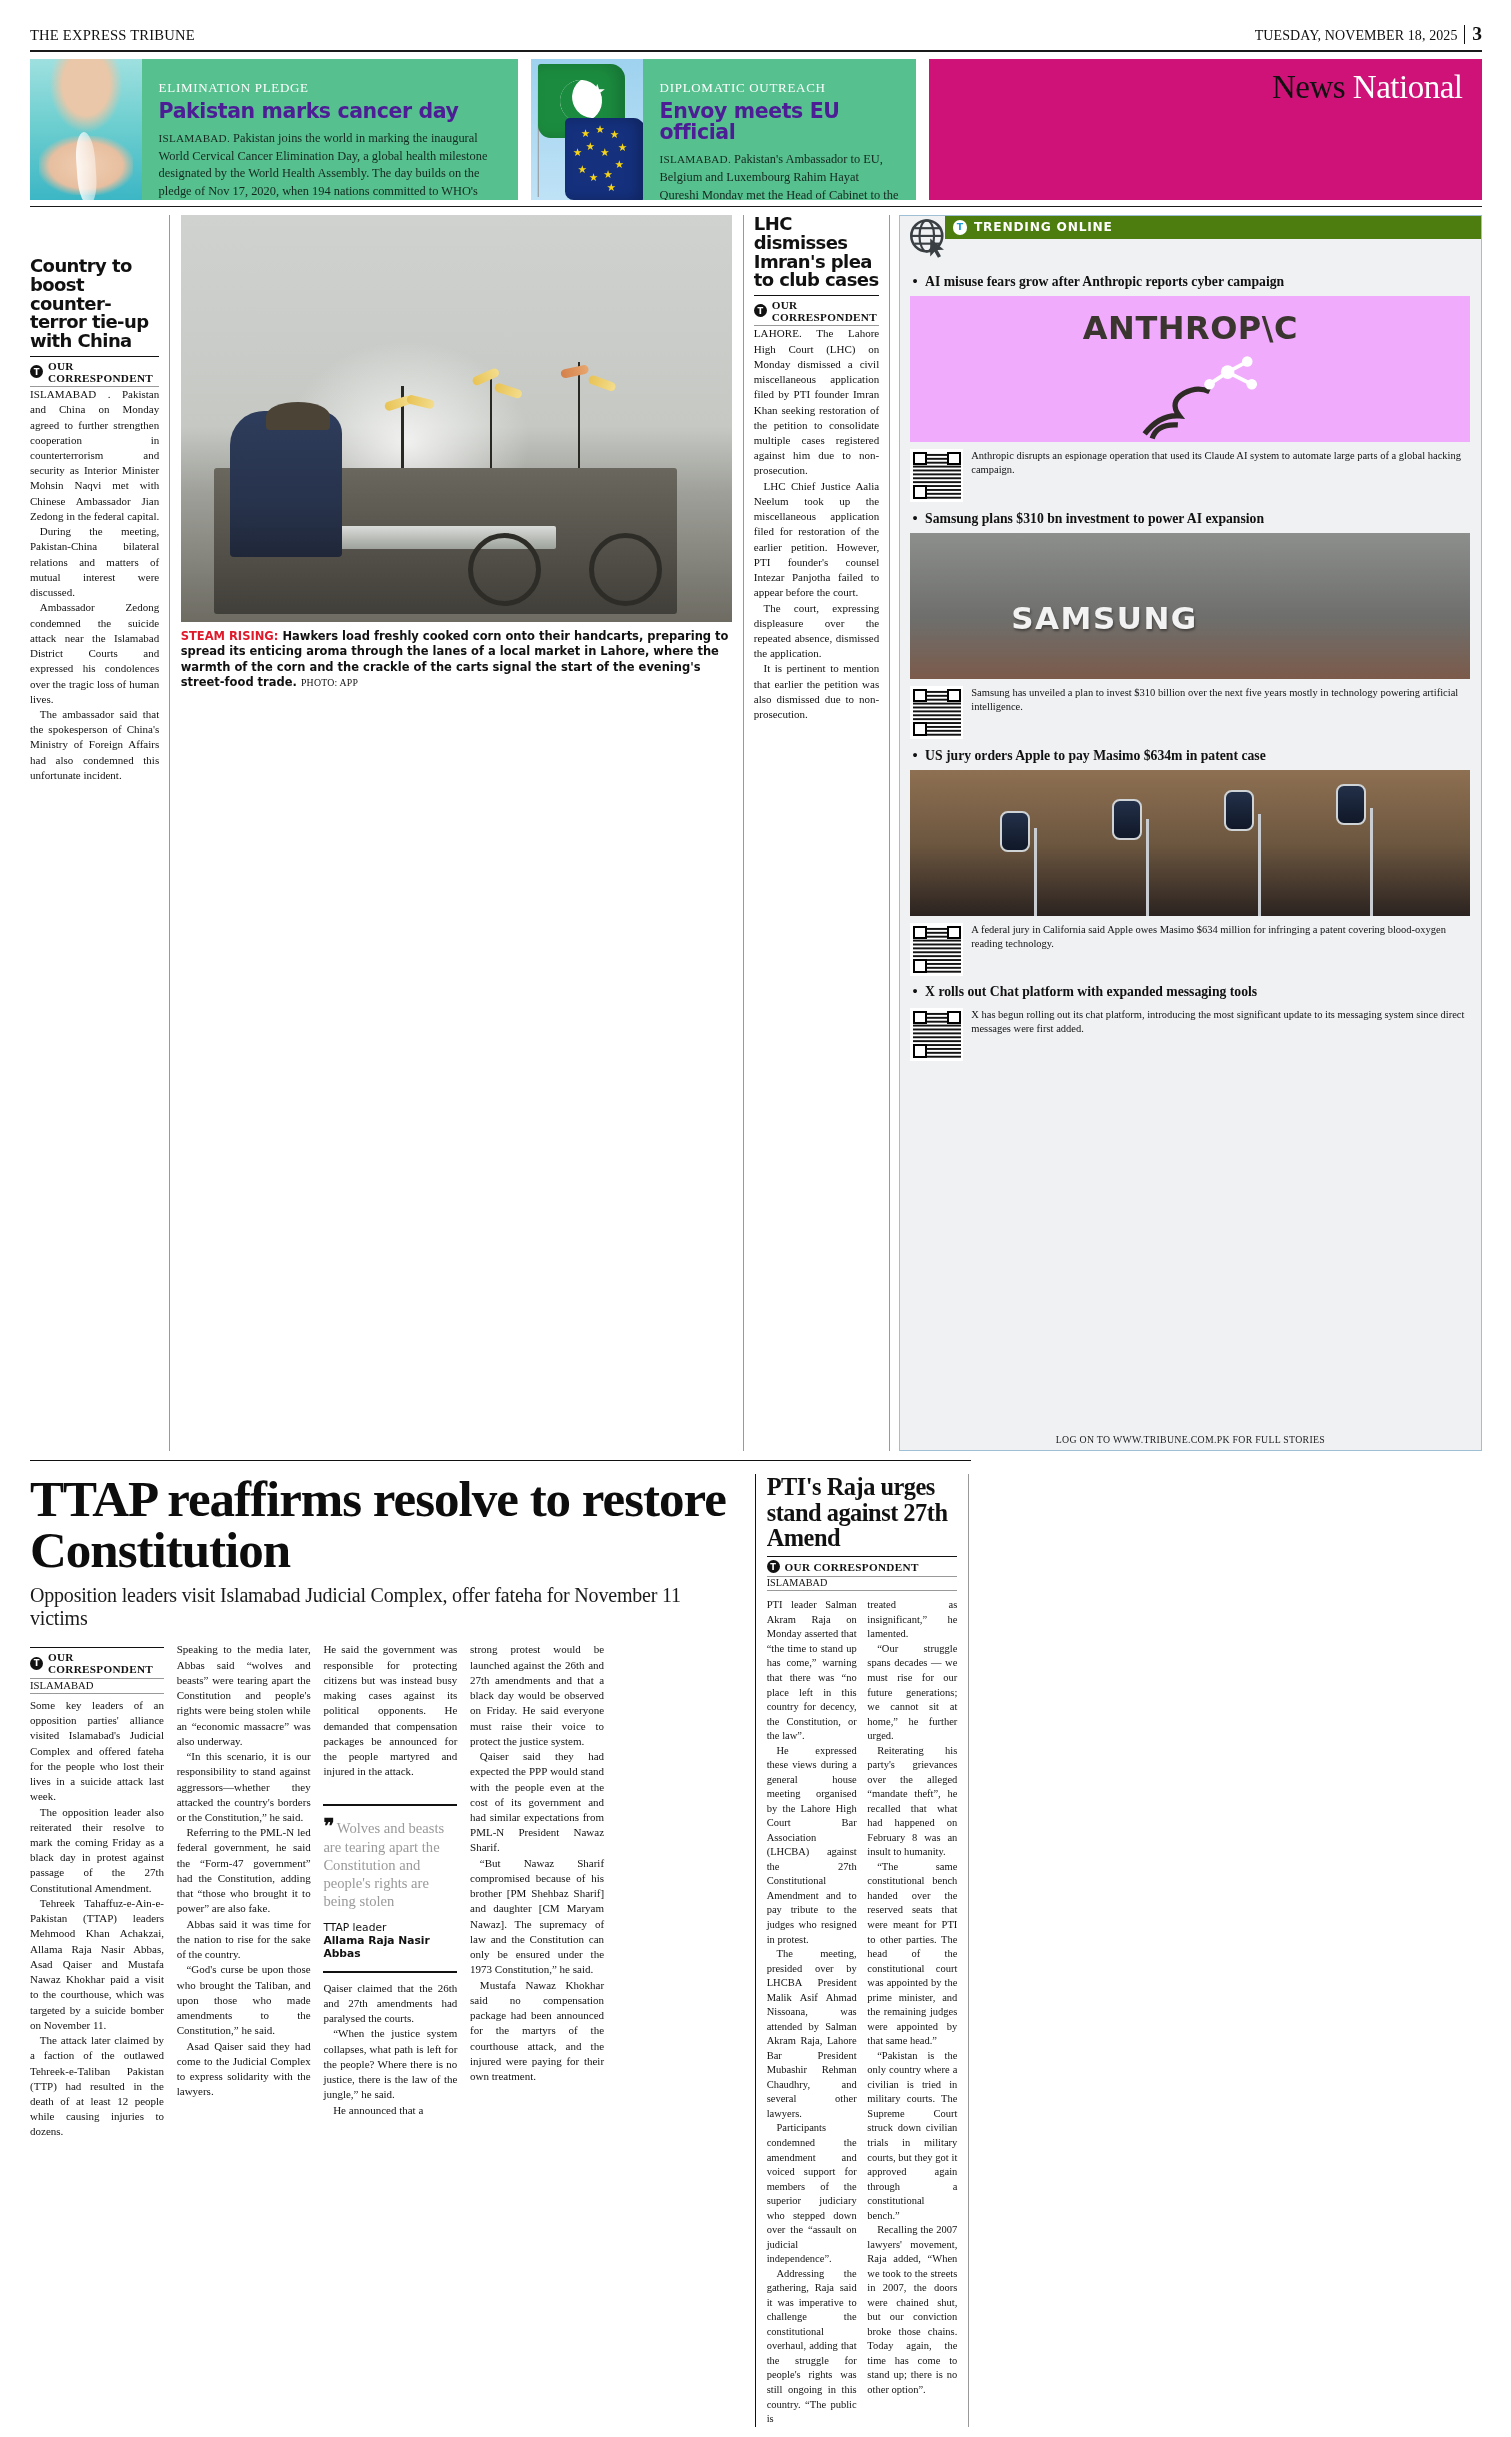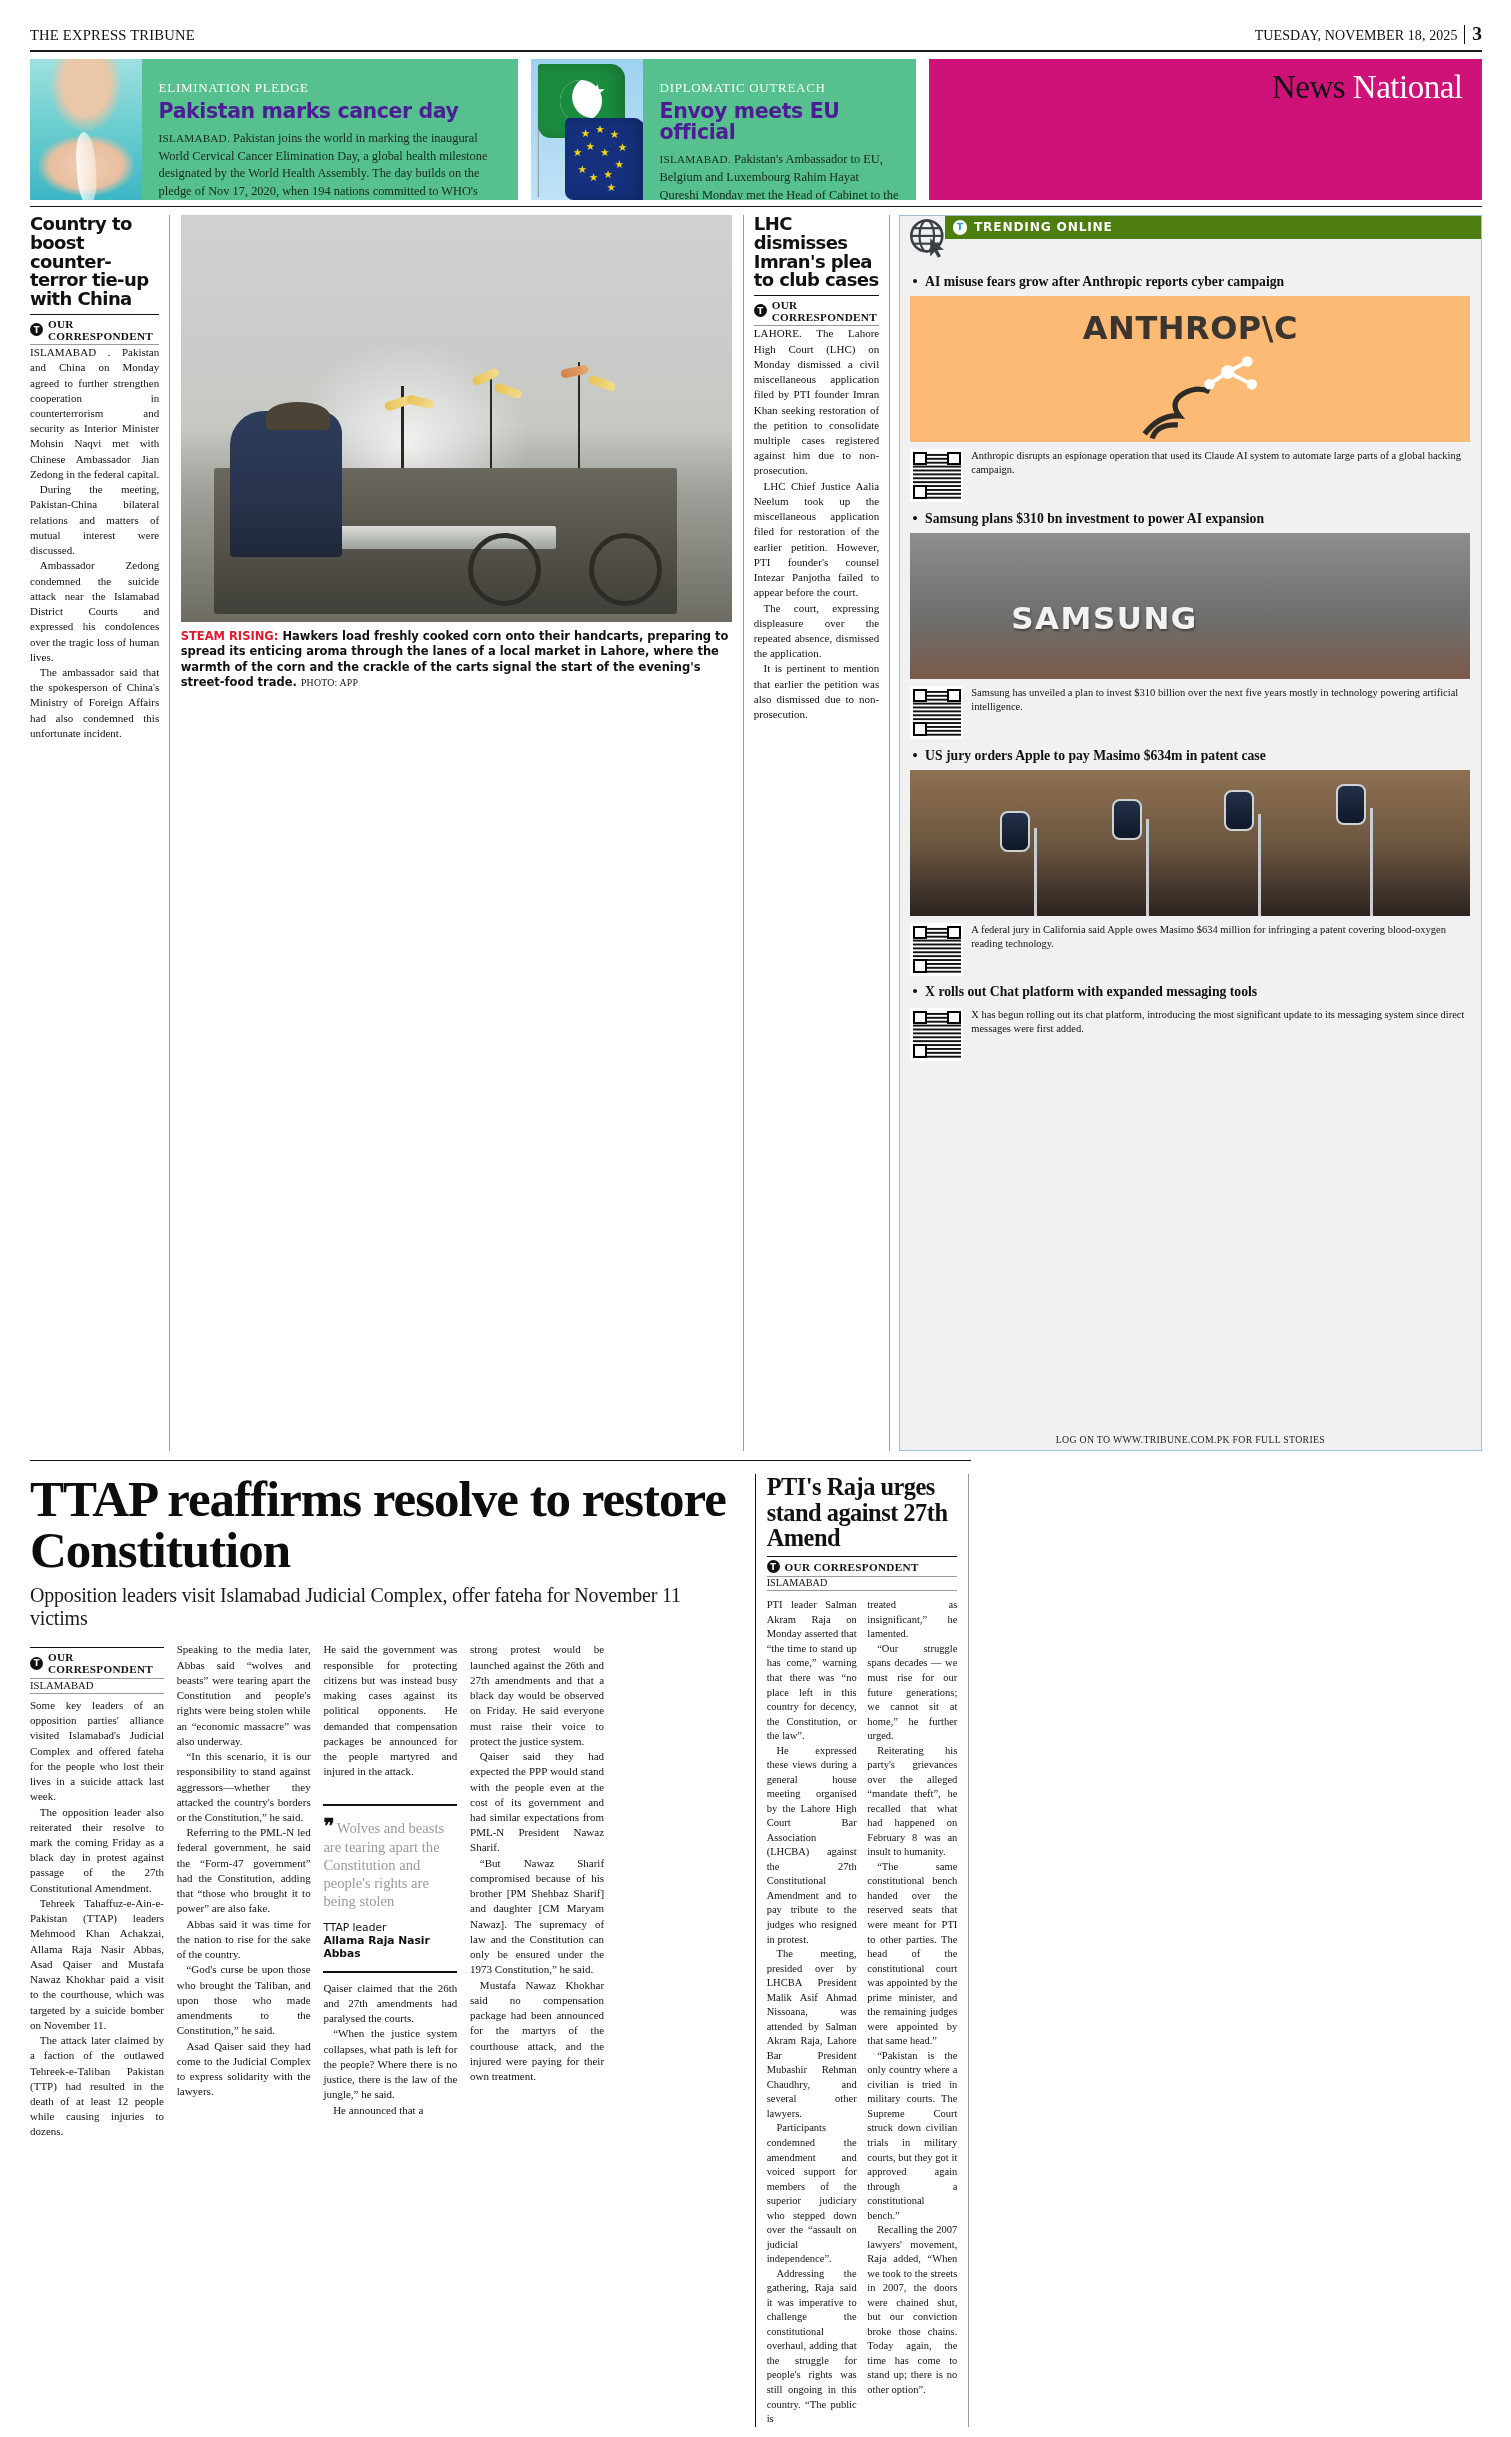--- a/index.html
+++ b/index.html
@@ -71,21 +71,21 @@
   .teaser-text .dateline { font-variant: small-caps; letter-spacing: 0.2px; font-size: 11.2px; }
 
   .section-flag { flex: 1; background: #cf1277; position: relative; }
   .section-flag .label { position: absolute; right: 19.5px; top: 10.7px;
     font-family: "Liberation Serif", serif; font-size: 33px; letter-spacing: -0.5px; }
   .section-flag .label .news { color: #111; font-weight: 400; }
   .section-flag .label .national { color: #fff; font-weight: 400; }
 
   
   .band1 { display: flex; gap: 0; margin-top: 7.8px; }
-  .col-ct { width: 139px; padding-right: 9.8px; }
+  .col-ct { width: 139px; padding-right: 9.8px; margin-top: 42px; }
   .col-photo { width: 575px; padding: 0 10.7px; border-left:0.7px solid #999; border-right:0.7px solid #999;}
   .col-lhc { width: 146px; padding: 0 9.8px; border-right:0.7px solid #999;}
   .col-trend { flex: 1; padding-left: 8.8px; }
 
   .hdl-sans { font-family:"DejaVu Sans", sans-serif; font-weight:700; letter-spacing:-0.6px;
     color:#111; line-height:1.04; }
   .h-ct { font-size: 18px; }
   .byline-bar { border-top:1px solid #111; border-bottom:0.7px solid #999;
     margin-top: 4.9px; padding: 2.9px 0 2.4px; display:flex; align-items:center; gap:4.9px;}
   .t-badge { width:13px; height:13px; border-radius:50%; background:#111; position:relative; flex:0 0 13px;}
@@ -141,21 +141,21 @@
     line-height:14.6px; color:#1b9ad6; font-family:"DejaVu Sans",sans-serif; font-weight:700; font-size:9.3px; }
   .trend-head .ttxt { color:#fff; font-family:"DejaVu Sans", sans-serif; font-weight:700;
     font-size:12.2px; letter-spacing:0.8px; }
   .globe-icon { position:absolute; left:6.8px; top:1px; width:43px; height:43px; }
   .trend-items { padding: 11.7px 10.7px 4.9px 10.7px; }
   .t-item { margin-bottom: 8.8px; }
   .t-title { font-family:"Liberation Serif", serif; font-weight:700; font-size:13.7px;
     line-height:1.2; margin-bottom:5.9px; padding-left:14.6px; position:relative; }
   .t-title::before { content:"•"; position:absolute; left:2px; top:-1px; font-size:14.6px; }
   .t-img { width:100%; height:146px; background:#ddd; }
-  .t-img.anthropic { background:#fdba74; position:relative; overflow:hidden; }
+  .t-img.anthropic { background:#f0abfc; position:relative; overflow:hidden; }
   .t-img.anthropic .word { position:absolute; top:12.7px; left:0; right:0; text-align:center;
     font-family:"DejaVu Sans", sans-serif; font-weight:700; font-size:32px; color:#3b352f; letter-spacing:0.5px;}
   .t-img.samsung { background: linear-gradient(180deg,#8d8f8d 0%,#6e6f6d 58%,#7b5a4a 100%); position:relative; }
   .t-img.samsung .logo { position:absolute; left:18%; top:46%; color:#f2f2f2;
     font-family:"DejaVu Sans", sans-serif; font-weight:700; font-size:31px; letter-spacing:1.5px;
     text-shadow: 1px 1.5px 2.4px rgba(0,0,0,.4); }
   .t-img.apple { background: linear-gradient(180deg,#8e7052 0%,#6d5740 50%,#2b2320 100%); position:relative; }
   .t-img.apple .watch { position:absolute; width:30px; height:41px; border-radius:7.8px;
     background: linear-gradient(180deg,#233049,#101828); border:2px solid #cfd3d6; }
   .t-img.apple .stand { position:absolute; width:3.4px; background:#c9cdd1; }

